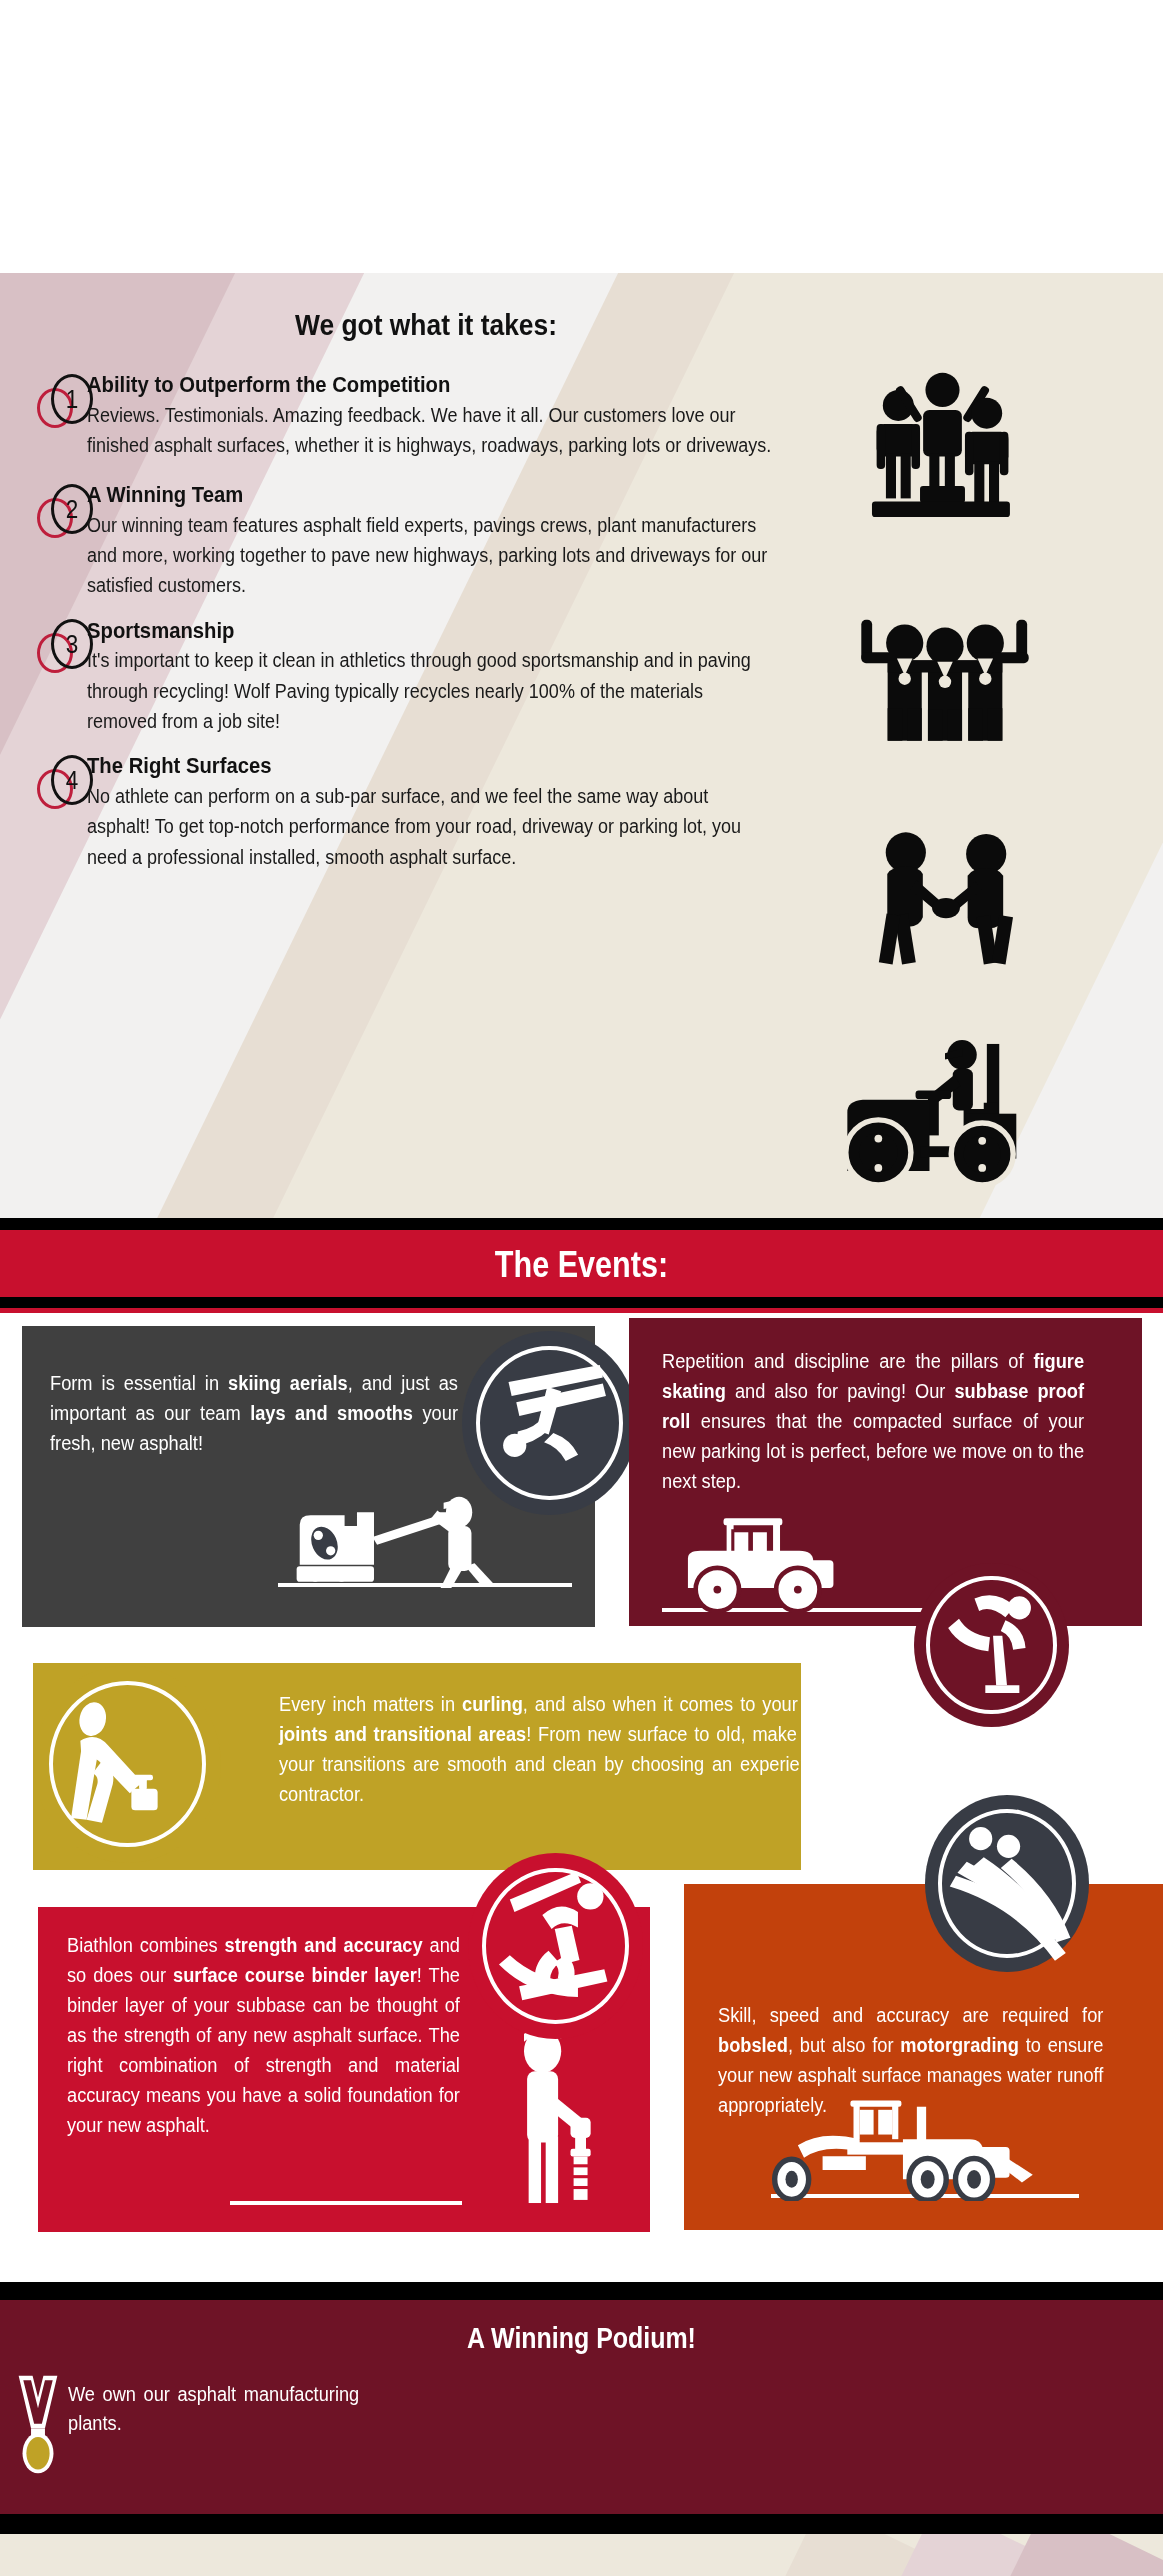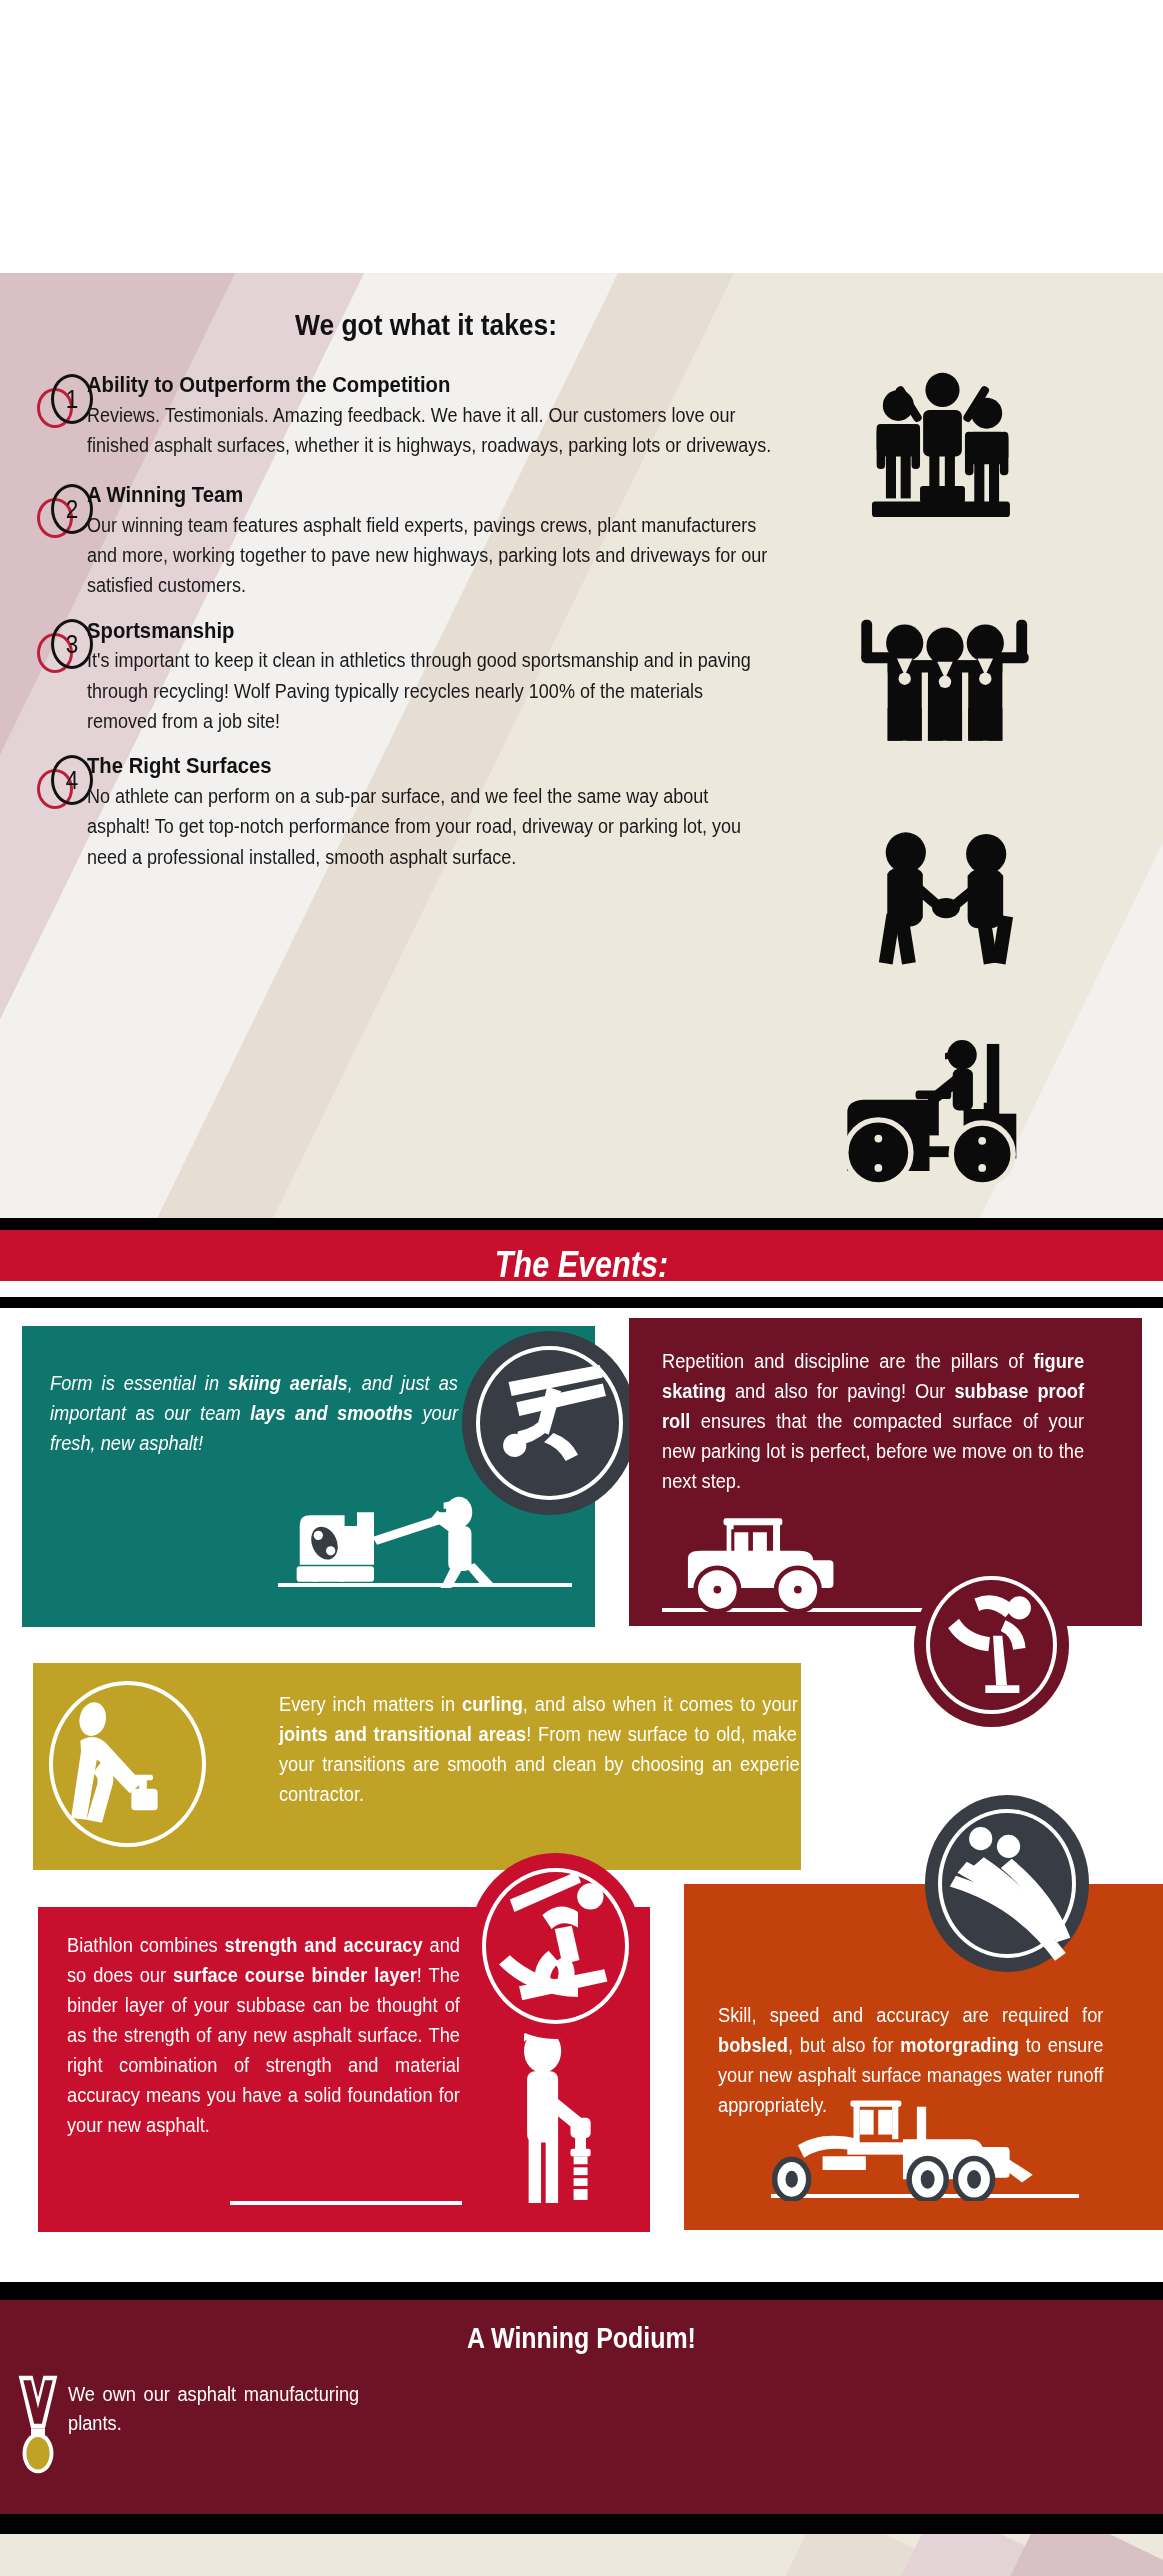--- a/index.html
+++ b/index.html
@@ -137,21 +137,21 @@
   .ic-hands    { left: 861px; top: 823px; width: 170px; height: 147px; }
   .ic-roller   { left: 821px; top: 1030px; width: 217px; height: 155px; }
 
   
   .events-rule-top {
     position: absolute; left: 0; top: 1218px;
     width: 1163px; height: 12.4px; background: #000000;
   }
   .events-banner {
     position: absolute; left: 0; top: 1230px;
-    width: 1163px; height: 51px; background: #C8102E; font-style: italic;
+    width: 1163px; height: 83px; background: #C8102E;
   }
   .events-banner .lbl {
     position: absolute; left: 0; top: 14px; width: 100%;
     text-align: center; color: #ffffff;
     font-size: 36px; font-weight: 700;
     transform: scaleX(0.85);
     font-family: "Liberation Sans Narrow", "Liberation Sans", sans-serif;
   }
   .events-rule-bot {
     position: absolute; left: 0; top: 1297px;
@@ -168,21 +168,21 @@
     text-align: justify;
     font-family: "Liberation Sans Narrow", "Liberation Sans", sans-serif;
     transform: scaleX(0.94);
     transform-origin: left top;
   }
   .panel .txt b { font-weight: 700; }
   .underline {
     position: absolute; height: 3.9px; background: #ffffff;
   }
 
-  .p-ski   { left: 22px;  top: 1326px; width: 573px; height: 301px; background: #0f766e; font-style: italic; }
+  .p-ski   { left: 22px;  top: 1326px; width: 573px; height: 301px; background: #404040; }
   .p-skate { left: 629px; top: 1318px; width: 513px; height: 308px; background: #6E1326; }
   .p-curl  { left: 33px;  top: 1659px; width: 768px; height: 211px; background: #BFA226;
              border-top: 4.6px solid #ffffff; }
   .p-bia   { left: 22px;  top: 1907px; width: 612px; height: 325px; background: #C8102E; margin-left: 16px; }
   .p-bob   { left: 684px; top: 1884px; width: 482px; height: 349px; background: #c2410c;
              border-right: 3.9px solid #ffffff; border-bottom: 3.9px solid #ffffff; }
 
   
   .badge-circ {
     position: absolute;

